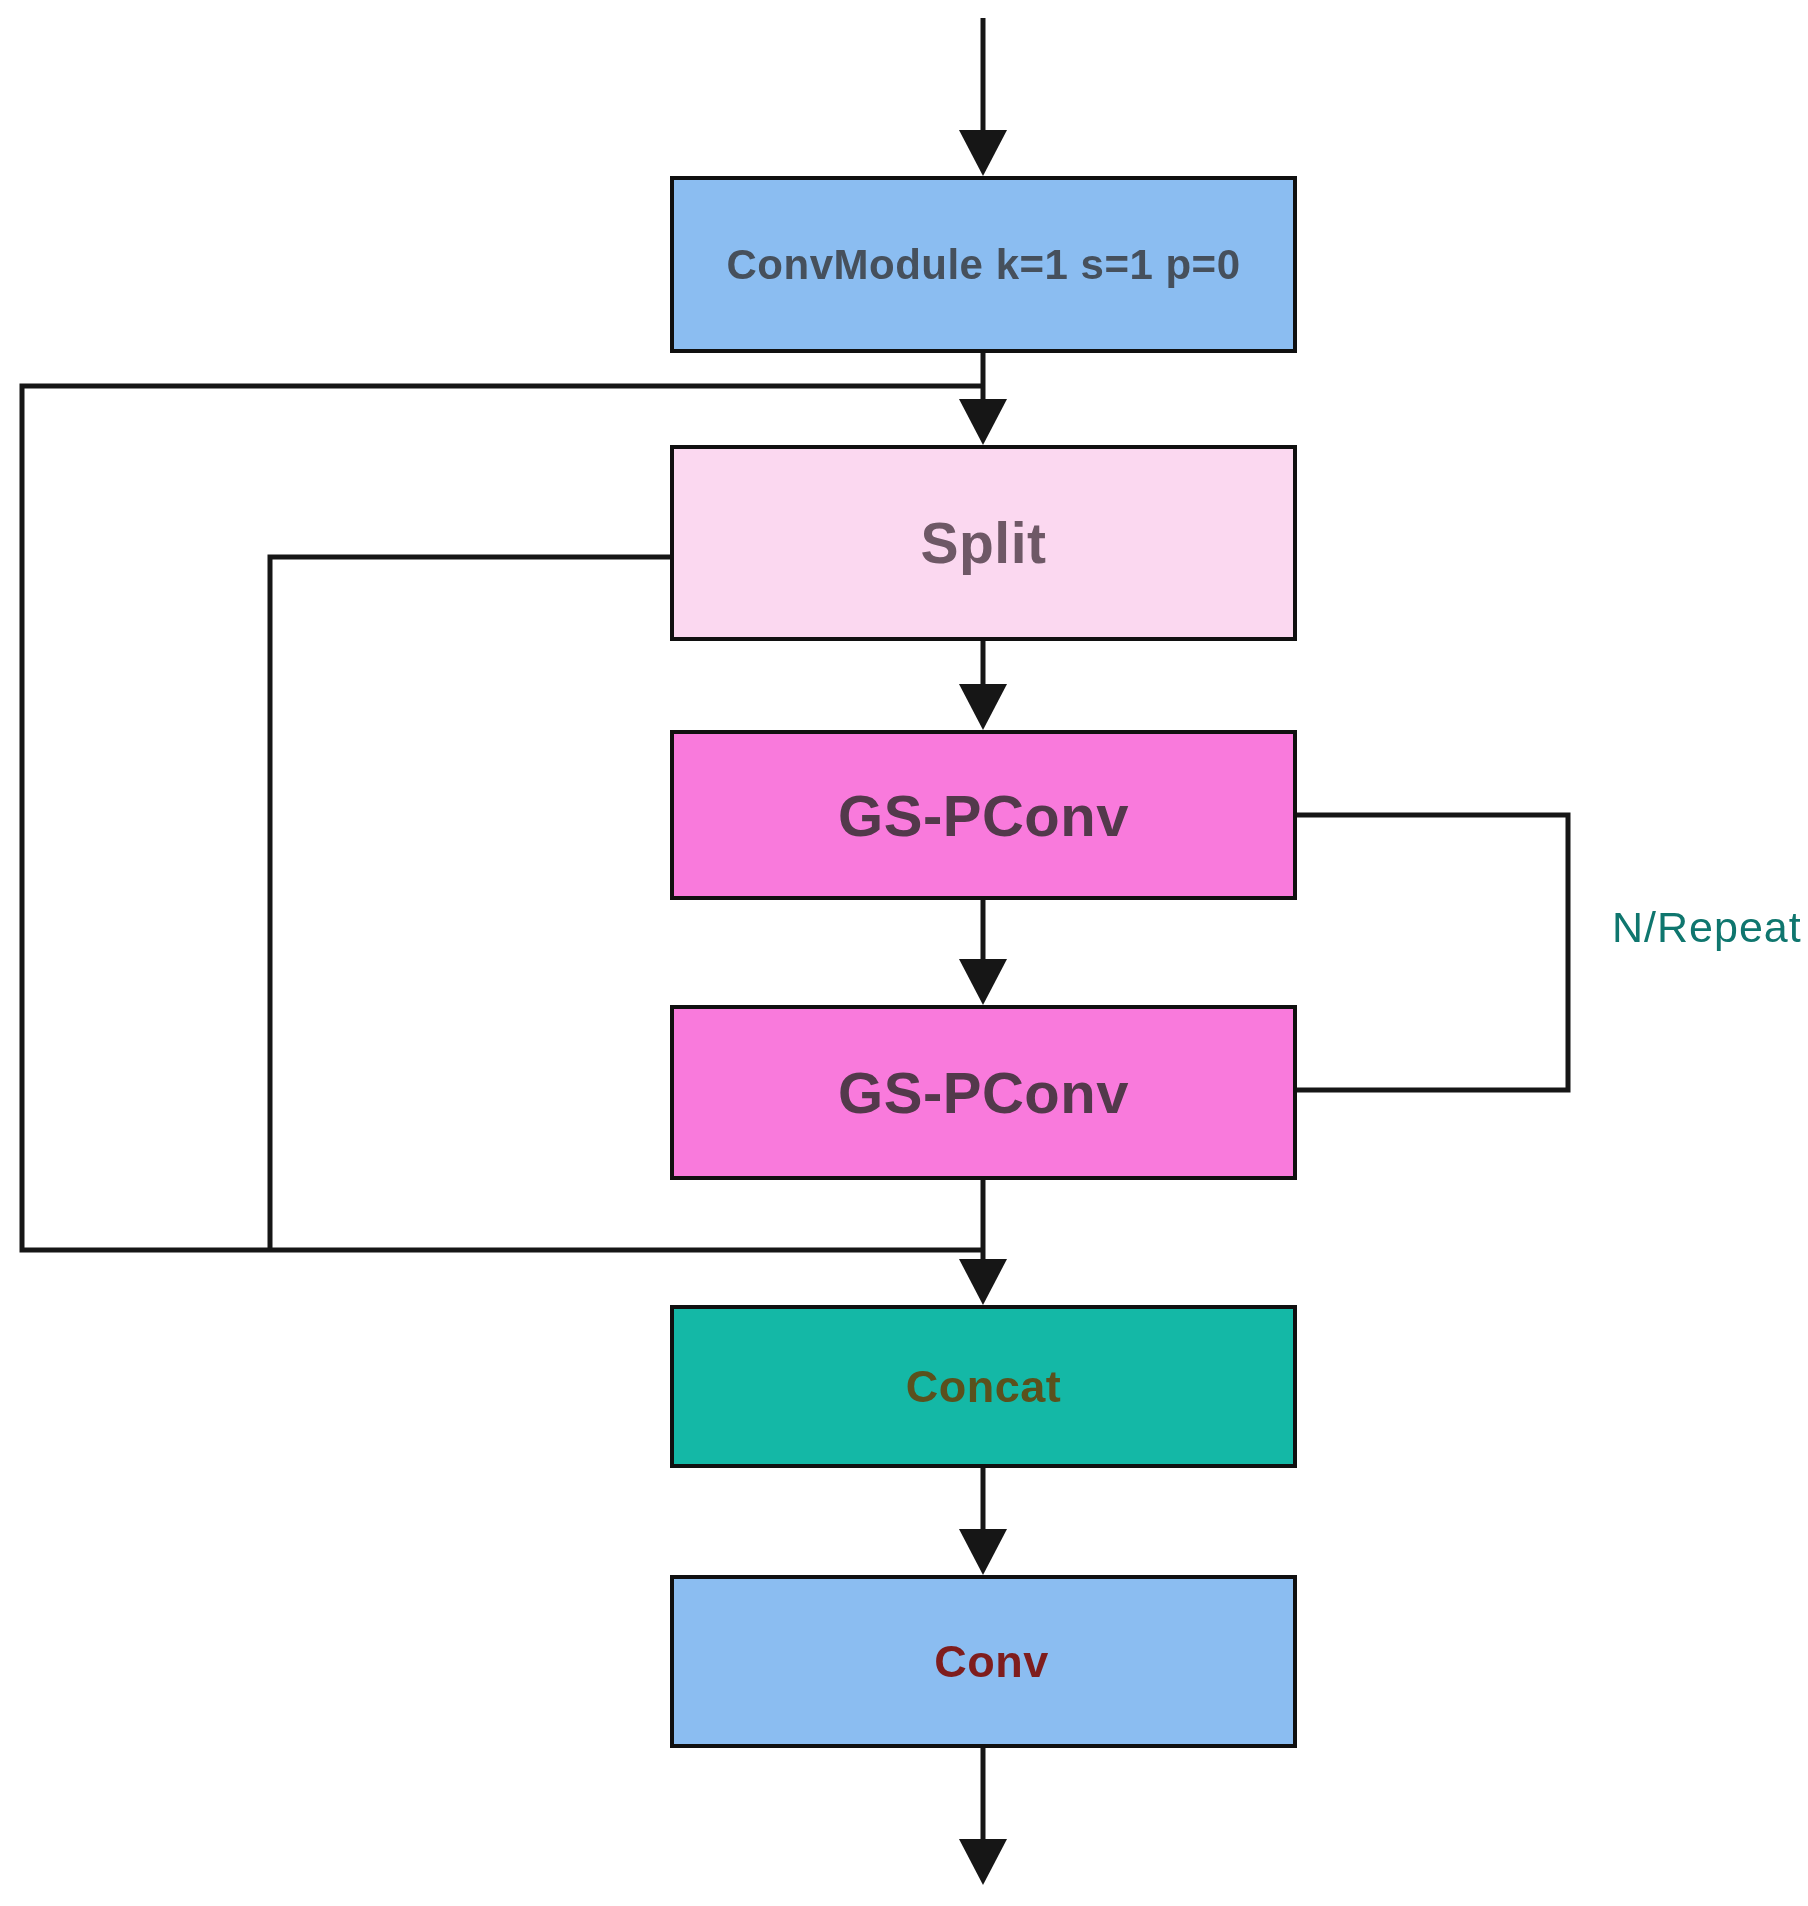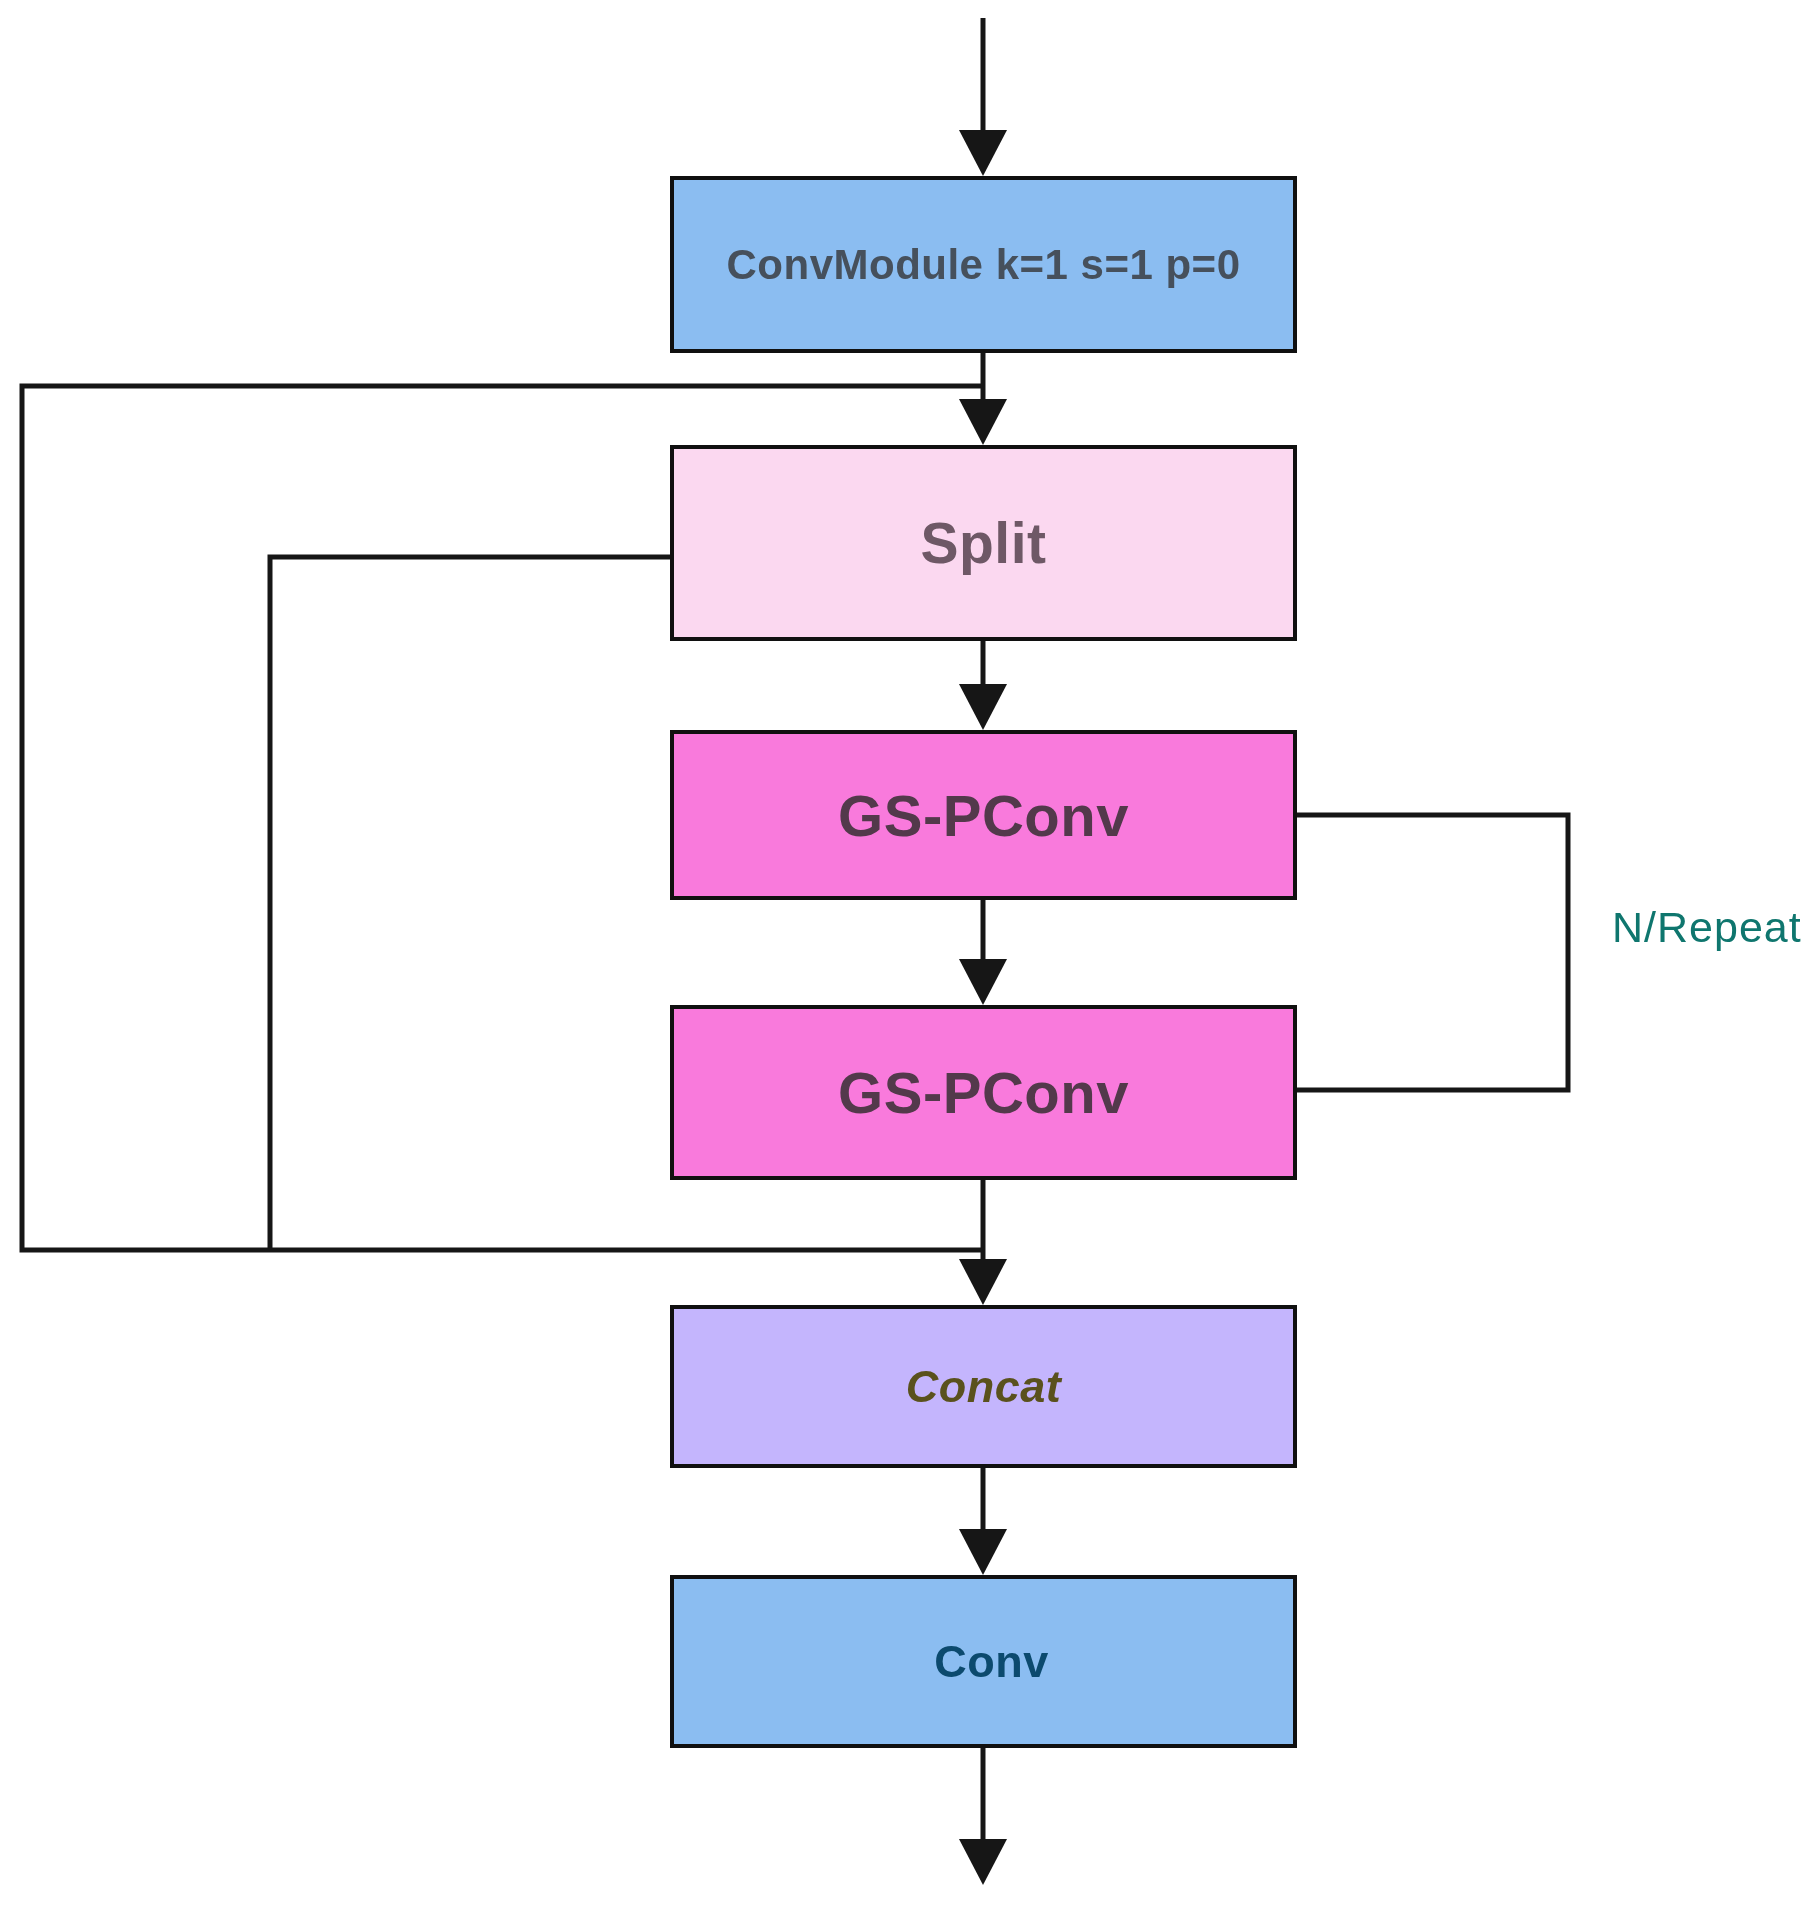--- a/index.html
+++ b/index.html
@@ -96,23 +96,23 @@
   </div>
 
   <div class="node node-gs1" style="background: rgb(249, 122, 220); color: rgb(83, 57, 75); border-color: rgb(16, 16, 16);">
     <span>GS-PConv</span>
   </div>
 
   <div class="node node-gs2" style="background: rgb(249, 122, 220); color: rgb(83, 57, 75); border-color: rgb(16, 16, 16);">
     <span>GS-PConv</span>
   </div>
 
-  <div class="node node-concat" style="background: #c4b5fd; color: rgb(90, 81, 29); border-color: rgb(16, 16, 16); font-style: italic;">
+  <div class="node node-concat" style="background: #14b8a6; color: rgb(90, 81, 29); border-color: rgb(16, 16, 16);">
     <span>Concat</span>
   </div>
 
-  <div class="node node-conv" style="background: rgb(139, 189, 241); color: #0c4a6e; border-color: rgb(16, 16, 16); padding-left: 16px;">
+  <div class="node node-conv" style="background: rgb(139, 189, 241); color: #7f1d1d; border-color: rgb(16, 16, 16); padding-left: 16px;">
     <span>Conv</span>
   </div>
 
   <div class="repeat-label" style="color: #0f766e;">N/Repeat</div>
 
 </div>
 
 </body></html>

